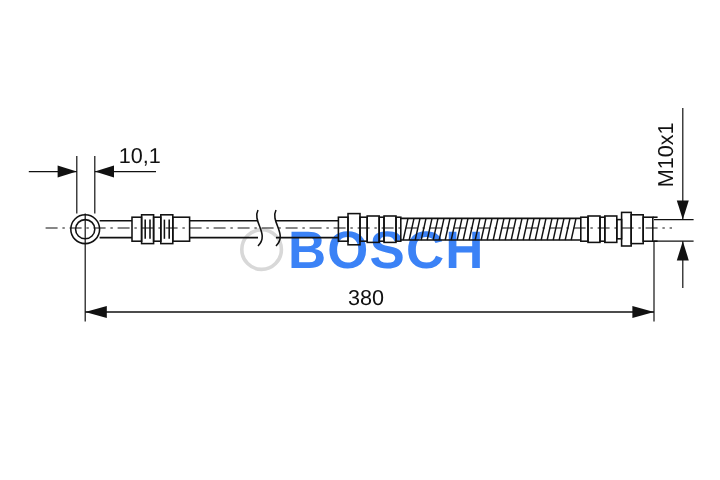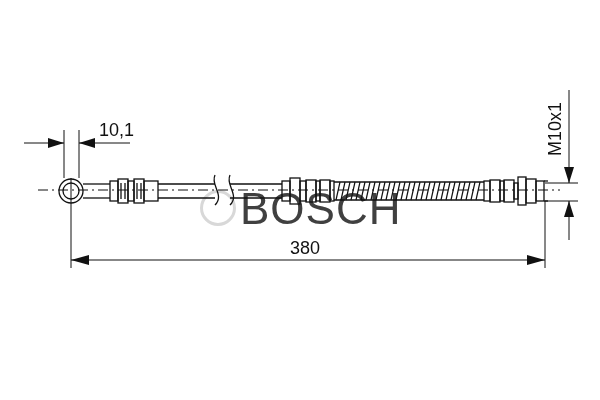--- a/index.html
+++ b/index.html
@@ -1,19 +1,19 @@
 <!DOCTYPE html>
 <html><head>
   <meta charset="utf-8">
   <style>
     html, body { margin: 0; padding: 0; background: #ffffff; }
     body { width: 600px; height: 400px; position: relative; overflow: hidden; font-family: "Liberation Sans", sans-serif; }
     #drawing { position: absolute; left: 0; top: 0; width: 600px; height: 400px; }
     .lbl { position: absolute; font-family: "Liberation Sans", sans-serif; color: #111; font-size: 18px; line-height: 18px; white-space: nowrap; }
-    .watermark { position: absolute; font-family: "Liberation Sans", sans-serif; font-weight: normal; font-size: 44px; color: #404040; letter-spacing: 1px; white-space: nowrap; }
+    .watermark { position: absolute; font-family: "Liberation Sans", sans-serif; font-weight: bold; font-size: 44px; color: #3b82f6; letter-spacing: 1px; white-space: nowrap; }
     .wm-circle { position: absolute; width: 30px; height: 30px; border: 3px solid #d8d8d8; border-radius: 50%; }
   </style>
 </head>
 <body>
 
 <div class="wm-circle" style="left:200px; top:190px;"></div>
 <div class="watermark" style="left:240px; top:184px;">BOSCH</div>
 
 <svg id="drawing" viewBox="0 0 600 400" xmlns="http://www.w3.org/2000/svg">
   <g stroke="#111" fill="none" stroke-width="1.3">

